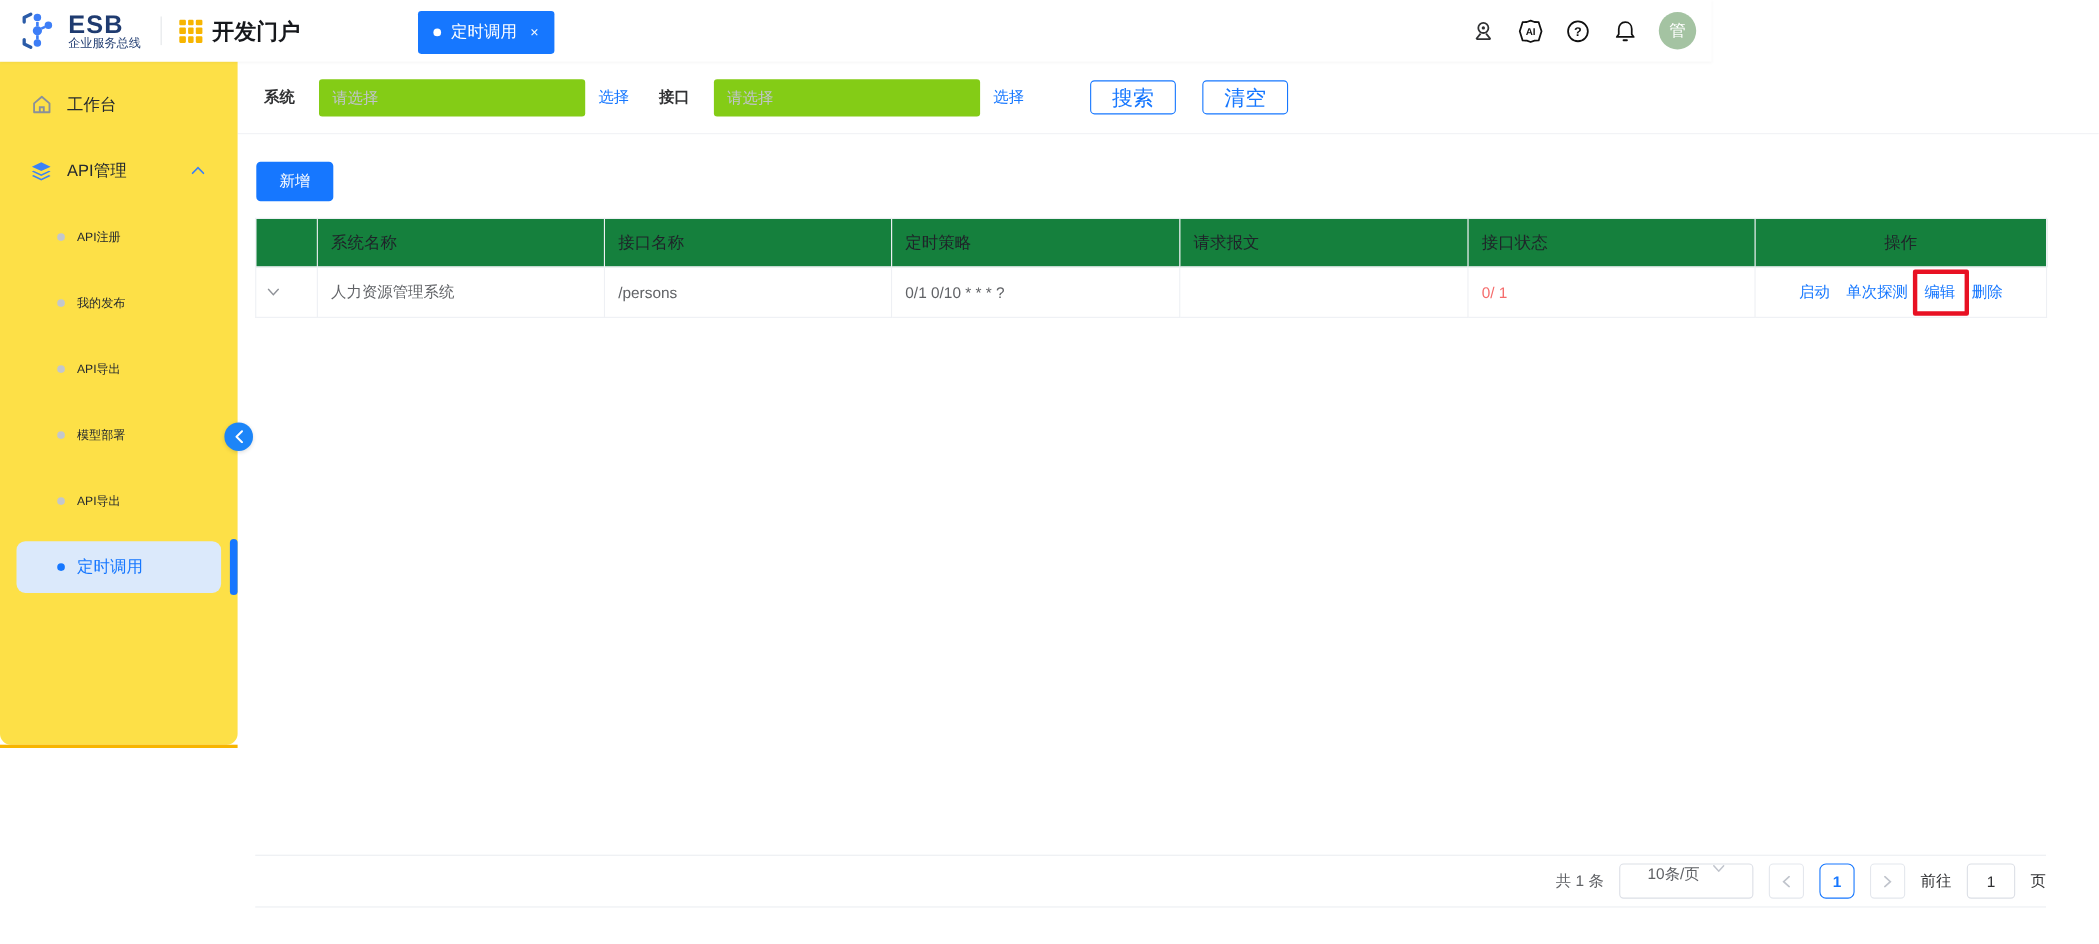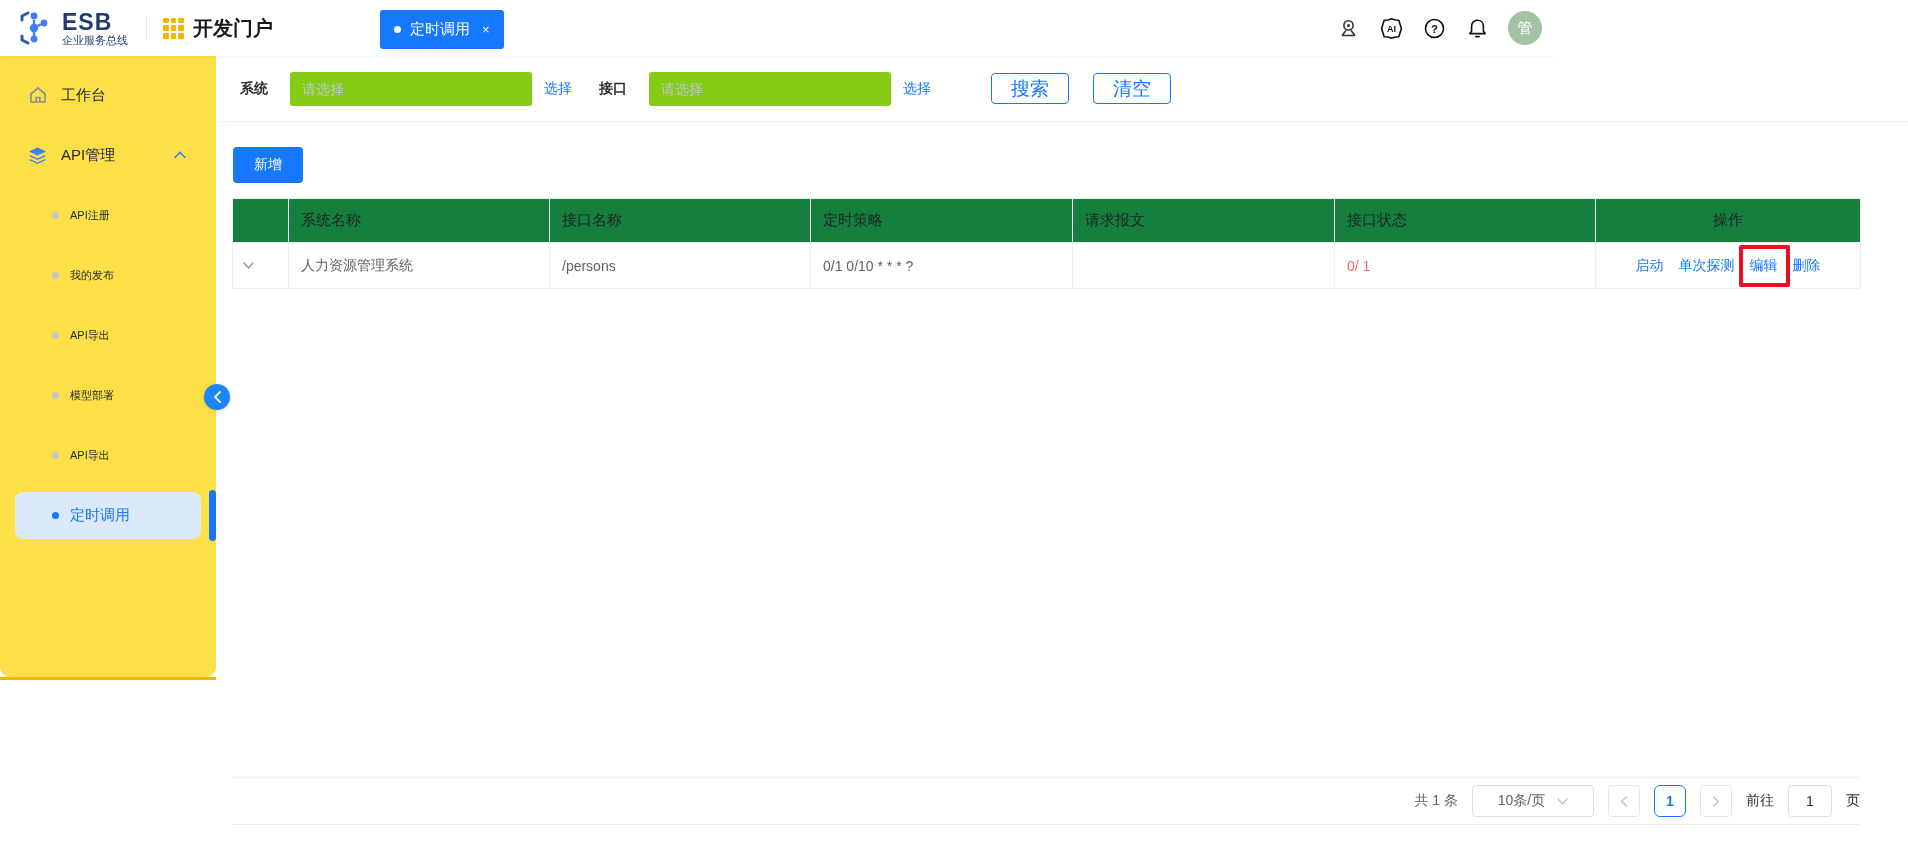--- a/index.html
+++ b/index.html
@@ -83,21 +83,21 @@
   .actions-row { display:flex; align-items:center; justify-content:center; gap:15px; }
   .action-link { color:#1677ff; cursor:pointer; text-decoration:none; white-space:nowrap; }
   .action-wrap { position:relative; display:inline-flex; align-items:center; }
   .annotation-box { position:absolute; left:-11px; top:-12px; width:51px; height:42px;
                     border:4px solid #e81123; border-radius:2px; pointer-events:none; }
   
   .pagination { position:absolute; left:16px; top:722px; width:1628px; height:47px;
                 border-bottom:1px solid #eceef2; display:flex; align-items:center; justify-content:flex-end; gap:14px; }
   .pg-total { color:#606266;margin-left:31px; }
   .pg-size { width:122px; height:32px; border:1px solid #dcdfe6; border-radius:4px; display:flex;
-             align-items:center; justify-content:center; gap:12px; color:#606266; cursor:pointer; background:#fff; }
+             align-items:flex-start; justify-content:center; gap:12px; color:#606266; cursor:pointer; background:#fff; }
   .pg-btn { width:32px; height:32px; border:1px solid #e4e7ed; border-radius:4px; background:#fff;
             display:flex; align-items:center; justify-content:center; color:#c0c4cc; font-size:14px; cursor:pointer; }
   .pg-current { width:32px; height:32px; border:1px solid #1677ff; border-radius:6px; background:#fff;
                 display:flex; align-items:center; justify-content:center; color:#1677ff; font-weight:bold; cursor:pointer; }
   .pg-goto-label, .pg-unit { color:#303133; }
   .pg-goto-input { width:44px; height:32px; border:1px solid #dcdfe6; border-radius:4px; text-align:center;
                    font-size:14px; color:#303133; outline:none; font-family:inherit; }
   svg { display:block; }
 </style>
 </head>

